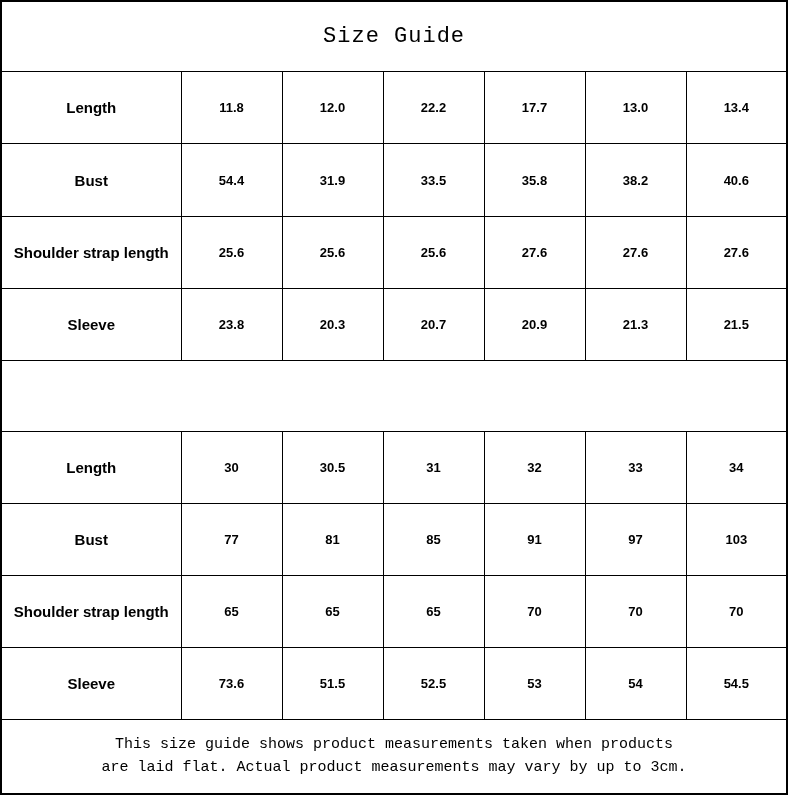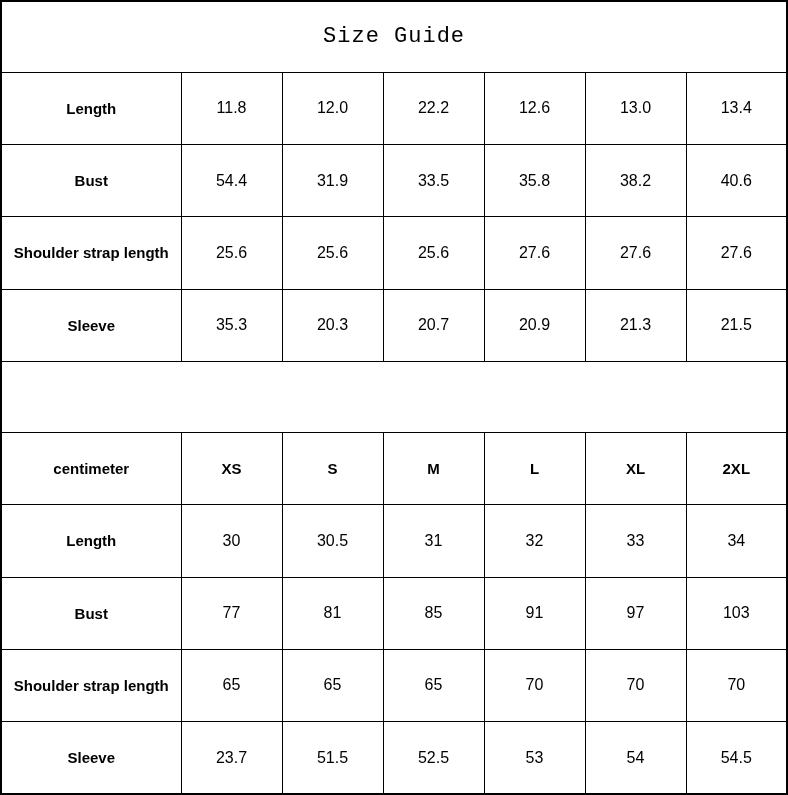--- a/index.html
+++ b/index.html
@@ -55,22 +55,22 @@
   }
 
   .unit-cell, .col-header-cell, .row-label-cell {
     font-family: "Liberation Sans", "DejaVu Sans", sans-serif;
     font-weight: 700;
     font-size: 15px;
   }
 
   .value-cell {
     font-family: "Liberation Sans", "DejaVu Sans", sans-serif;
-    font-weight: 400;
-    font-size: 16px;
+    font-weight: 700;
+    font-size: 13px;
   }
 
   .spacer-cell {
     border-left: 1px solid #000000;
     border-right: 1px solid #000000;
   }
 
   .footer-cell {
     font-family: "Liberation Mono", "DejaVu Sans Mono", monospace;
     font-size: 15px;
@@ -96,21 +96,21 @@
         <tr class="title-row">
       <td colspan="7" class="title-cell">Size Guide</td>
     </tr>
 
 
     <tr class="data-row">
       <td class="row-label-cell">Length</td>
       <td class="value-cell">11.8</td>
       <td class="value-cell">12.0</td>
       <td class="value-cell">22.2</td>
-      <td class="value-cell">12.6</td>
+      <td class="value-cell">17.7</td>
       <td class="value-cell">13.0</td>
       <td class="value-cell">13.4</td>
     </tr>
 
     <tr class="data-row">
       <td class="row-label-cell">Bust</td>
       <td class="value-cell">54.4</td>
       <td class="value-cell">31.9</td>
       <td class="value-cell">33.5</td>
       <td class="value-cell">35.8</td>
@@ -123,41 +123,32 @@
       <td class="value-cell">25.6</td>
       <td class="value-cell">25.6</td>
       <td class="value-cell">25.6</td>
       <td class="value-cell">27.6</td>
       <td class="value-cell">27.6</td>
       <td class="value-cell">27.6</td>
     </tr>
 
     <tr class="data-row">
       <td class="row-label-cell">Sleeve</td>
-      <td class="value-cell">35.3</td>
+      <td class="value-cell">23.8</td>
       <td class="value-cell">20.3</td>
       <td class="value-cell">20.7</td>
       <td class="value-cell">20.9</td>
       <td class="value-cell">21.3</td>
       <td class="value-cell">21.5</td>
     </tr>
 
     <tr class="spacer-row">
       <td colspan="7" class="spacer-cell"></td>
     </tr>
 
-    <tr class="header-row">
-      <td class="unit-cell">centimeter</td>
-      <td class="col-header-cell">XS</td>
-      <td class="col-header-cell">S</td>
-      <td class="col-header-cell">M</td>
-      <td class="col-header-cell">L</td>
-      <td class="col-header-cell">XL</td>
-      <td class="col-header-cell">2XL</td>
-    </tr>
 
     <tr class="data-row">
       <td class="row-label-cell">Length</td>
       <td class="value-cell">30</td>
       <td class="value-cell">30.5</td>
       <td class="value-cell">31</td>
       <td class="value-cell">32</td>
       <td class="value-cell">33</td>
       <td class="value-cell">34</td>
     </tr>
@@ -177,23 +168,29 @@
       <td class="value-cell">65</td>
       <td class="value-cell">65</td>
       <td class="value-cell">65</td>
       <td class="value-cell">70</td>
       <td class="value-cell">70</td>
       <td class="value-cell">70</td>
     </tr>
 
     <tr class="data-row">
       <td class="row-label-cell">Sleeve</td>
-      <td class="value-cell">23.7</td>
+      <td class="value-cell">73.6</td>
       <td class="value-cell">51.5</td>
       <td class="value-cell">52.5</td>
       <td class="value-cell">53</td>
       <td class="value-cell">54</td>
       <td class="value-cell">54.5</td>
     </tr>
 
+    <tr class="footer-row">
+      <td colspan="7" class="footer-cell">
+        <div>This size guide shows product measurements taken when products</div>
+        <div>are laid flat. Actual product measurements may vary by up to 3cm.</div>
+      </td>
+    </tr>
   </tbody>
     </table>
 </div>
 
 </body></html>

